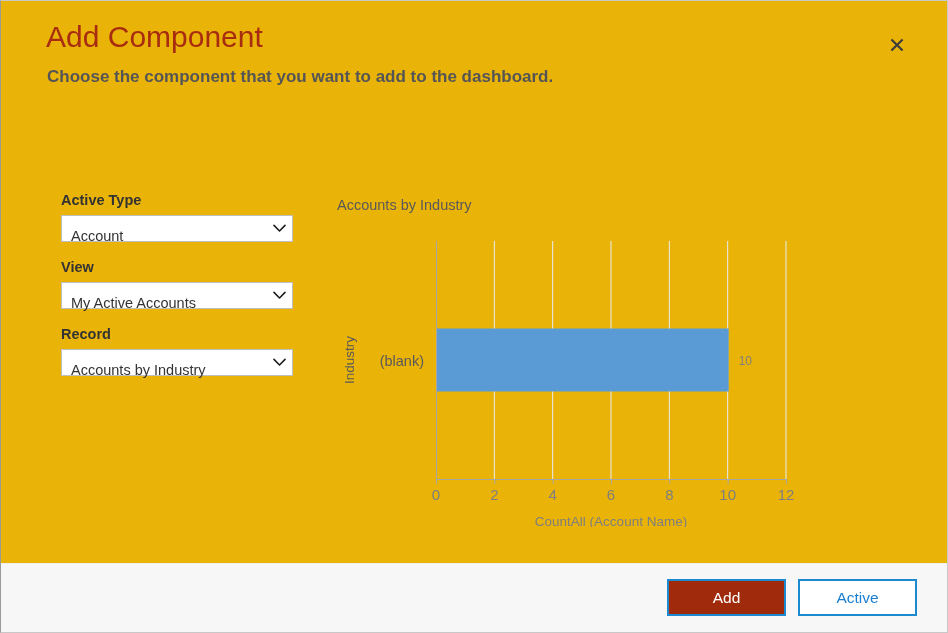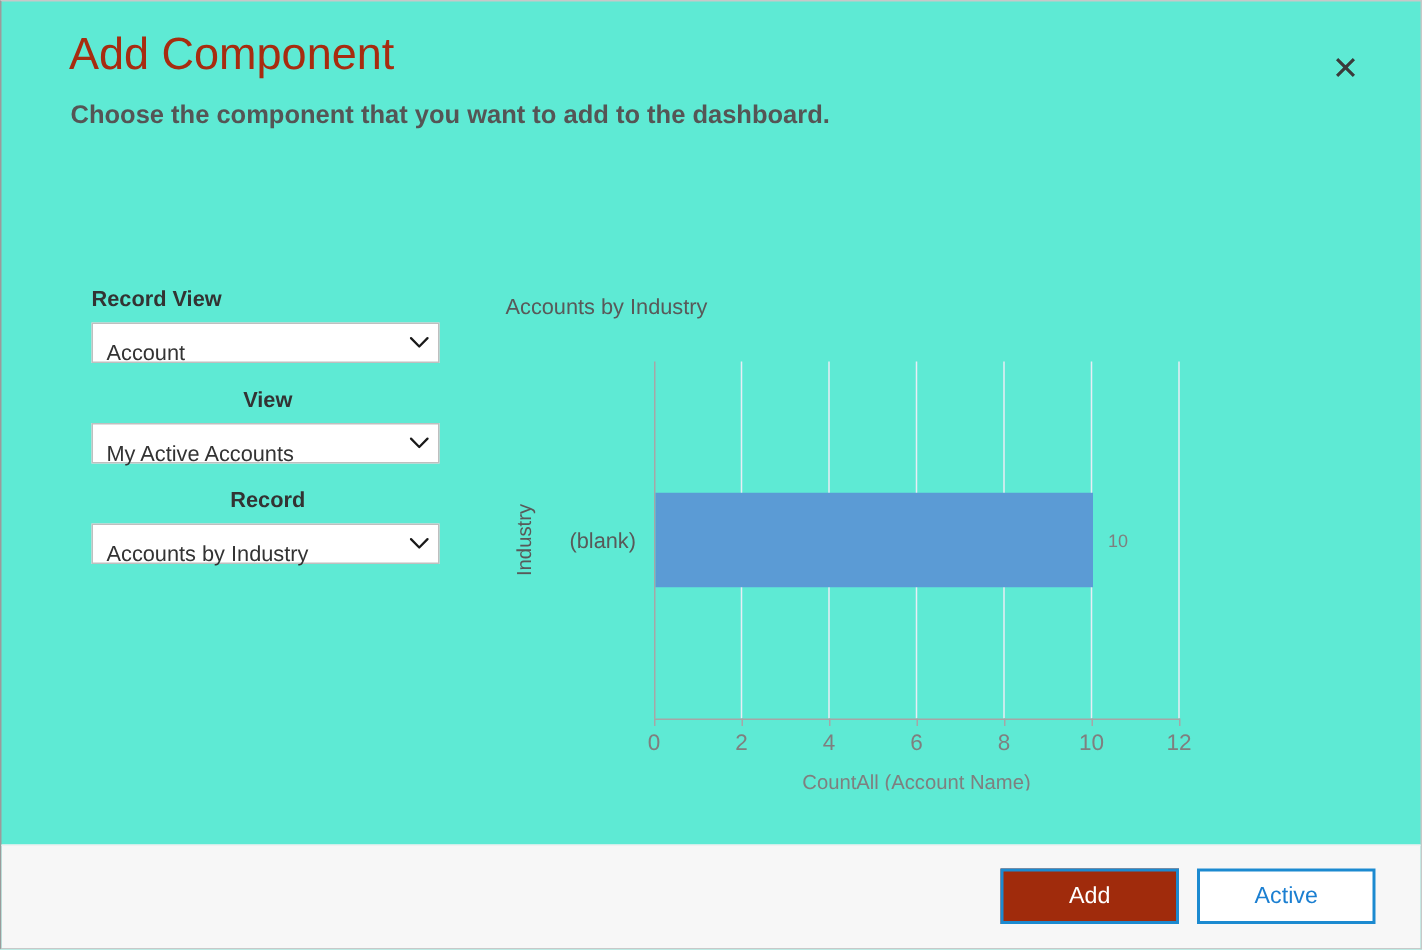--- a/index.html
+++ b/index.html
@@ -7,21 +7,21 @@
     margin: 0; padding: 0;
     width: 948px; height: 633px;
     background: #ffffff;
     font-family: "Liberation Sans", sans-serif;
     overflow: hidden;
   }
 
   #dialog {
     position: relative;
     width: 948px; height: 633px;
-    background: #5eead4;
+    background: #eab308;
     border-left: 1px solid #9b9b9b;
     border-top: 1px solid #c8c8c8;
     border-right: 1px solid #c8c8c8;
     border-bottom: 1px solid #c8c8c8;
   }
 
   
   #dialog-title {
     position: absolute;
     left: 45px; top: 19px;
@@ -57,21 +57,21 @@
     left: 60px; top: 190px;
     width: 235px;
   }
   .field-label {
     font-size: 14.5px;
     font-weight: bold;
     color: #333333;
     margin-bottom: 6px;
     line-height: 18px;
   }
-  .field-label.spaced { margin-top: 16px; text-align: center; }
+  .field-label.spaced { margin-top: 16px; }
   .select-wrap {
     position: relative;
     width: 232px; height: 27px;
     border: 1px solid #bfbfbf;
     background: #ffffff;
     display: flex; align-items: center;
     cursor: pointer;
   }
   .select-value {
     font-size: 14.5px;
@@ -151,21 +151,21 @@
   <button id="close-button" aria-label="Close">
     <span>
       <svg width="16" height="16" viewBox="0 0 16 16">
         <path d="M2.4 2.4 L13.6 13.6 M13.6 2.4 L2.4 13.6" stroke="#3b3b3b" stroke-width="2.1" stroke-linecap="butt" fill="none"></path>
       </svg>
     </span>
   </button>
 
   <div id="form-panel">
 
-    <div class="field-label">Record View</div>
+    <div class="field-label">Active Type</div>
     <div class="select-wrap">
       <span class="select-value">Account</span>
       <span class="select-chevron">
         <svg width="13" height="9" viewBox="0 0 13 9">
           <path d="M1 1.4 L6.5 7 L12 1.4" stroke="#1a1a1a" stroke-width="1.5" fill="none" stroke-linecap="round" stroke-linejoin="round"></path>
         </svg>
       </span>
     </div>
 
     <div class="field-label spaced">View</div>

